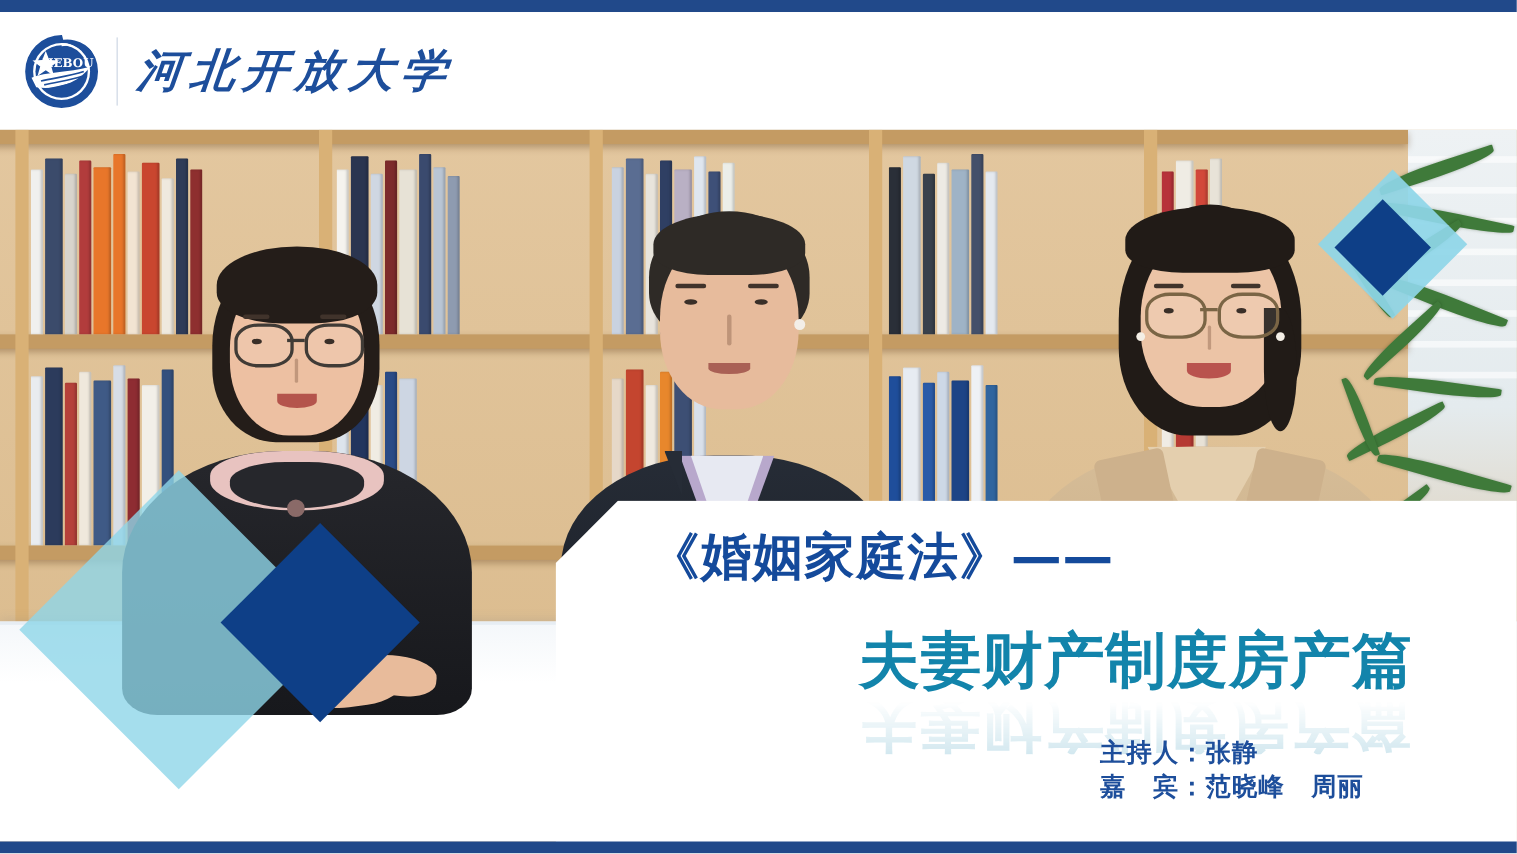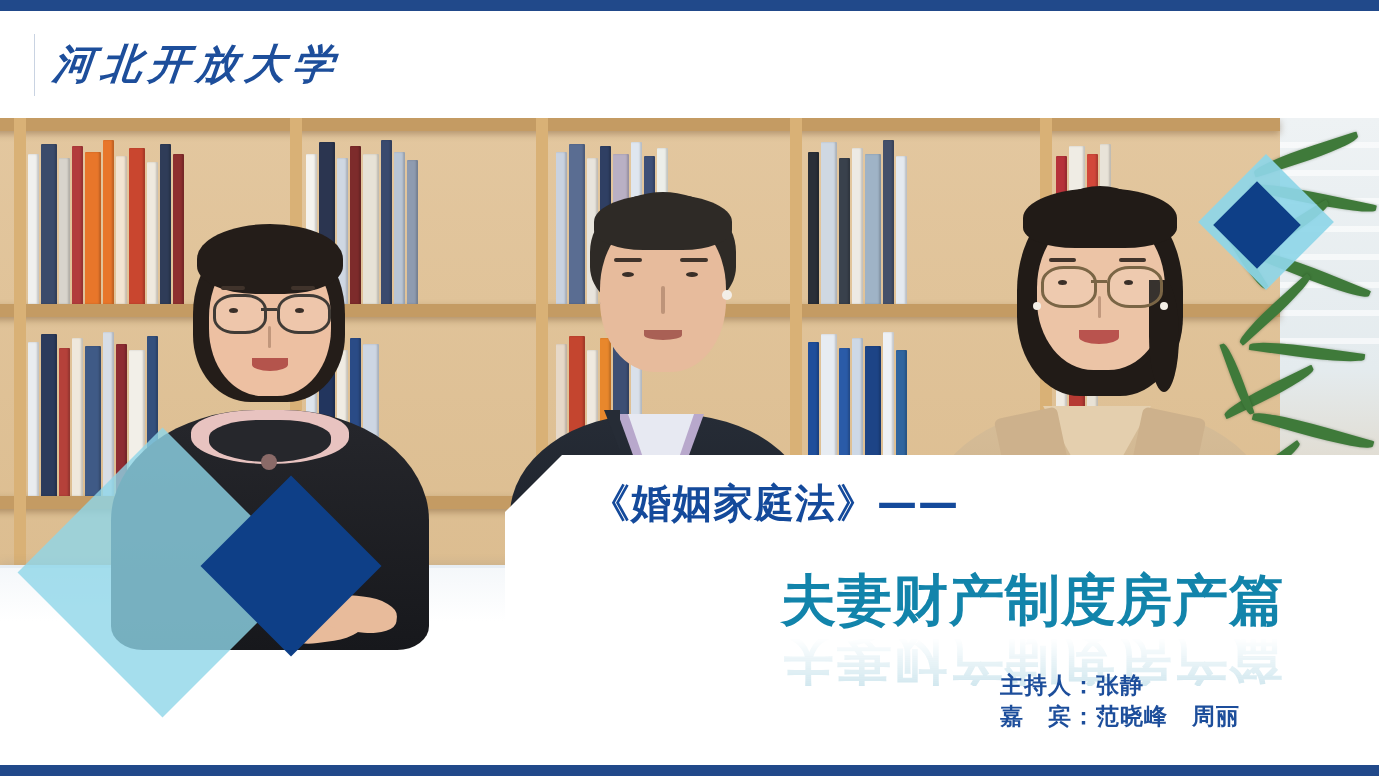--- a/index.html
+++ b/index.html
@@ -74,21 +74,21 @@
   .dia-bl-cyan{left:60px;top:470px;width:205px;height:205px;background:#8ed6e8;opacity:.80;}
   .dia-bl-navy{left:227px;top:502px;width:128px;height:128px;background:#0e3f87;}
 
   
   .panel{position:absolute;left:505px;top:455px;width:874px;height:321px;background:#ffffff;
          clip-path:polygon(57px 0, 874px 0, 874px 321px, 0 321px, 0 57px);}
   .panel-inner{position:absolute;left:0;top:0;width:874px;height:321px;}
 
   .title-main{position:absolute;left:85px;top:28px;white-space:nowrap;
               font-family:"DejaVu Sans","Liberation Sans",sans-serif;
-              font-size:40px;font-weight:700;color:#144a9b;letter-spacing:1px;line-height:1;}
+              font-size:46px;font-weight:700;color:#144a9b;letter-spacing:1px;line-height:1;}
   .title-sub{position:absolute;left:276px;top:118px;white-space:nowrap;
              font-family:"DejaVu Sans","Liberation Sans",sans-serif;
              font-size:55px;font-weight:700;color:#1284ab;letter-spacing:1px;line-height:1;}
   .title-sub-reflect{position:absolute;left:276px;top:176px;white-space:nowrap;
              font-family:"DejaVu Sans","Liberation Sans",sans-serif;
              font-size:55px;font-weight:700;color:#1284ab;letter-spacing:1px;line-height:1;
              transform:scaleY(-1);opacity:.22;
              -webkit-mask-image:linear-gradient(to top,transparent 12%,rgba(0,0,0,.85) 100%);
              mask-image:linear-gradient(to top,transparent 12%,rgba(0,0,0,.85) 100%);}
 
@@ -99,20 +99,35 @@
 </head>
 <body>
 
 <div class="stage">
 
   <div class="bar-top"></div>
 
   <div class="header">
     <div class="logo-wrap">
 
+      <div class="emblem">
+        <svg viewBox="0 0 100 100" aria-hidden="true">
+          <path d="M50 4 A46 46 0 1 0 50 96 A46 46 0 1 0 50 4 Z
+                   M50 14 A36 36 0 1 1 50 86 A36 36 0 1 1 50 14 Z" fill="#1d4e9b"></path>
+          <path d="M50 2 A48 48 0 0 1 96 40 A40 40 0 0 0 52 10 Z" fill="#ffffff"></path>
+          <circle cx="50" cy="50" r="33" fill="#1d4e9b"></circle>
+          <path d="M50 14 a36 36 0 0 1 34 24 a30 30 0 0 0 -34 -20 Z" fill="#ffffff"></path>
+          <polygon points="30,24 34.4,35.6 46.8,36 37,43.6 40.4,55.6 30,48.4 19.6,55.6 23,43.6 13.2,36 25.6,35.6" fill="#ffffff"></polygon>
+          <path d="M12 58 C30 50 58 52 86 44 C72 64 44 74 18 70 Z" fill="#ffffff"></path>
+          <path d="M24 62 C40 58 60 56 78 50" stroke="#1d4e9b" stroke-width="2.2" fill="none"></path>
+          <path d="M28 67 C44 63 62 61 76 56" stroke="#1d4e9b" stroke-width="2.2" fill="none"></path>
+          <path d="M34 72 C48 69 62 66 74 62" stroke="#1d4e9b" stroke-width="2.2" fill="none"></path>
+          <text x="58" y="44" font-family="DejaVu Serif, serif" font-size="15" font-weight="700" fill="#ffffff" text-anchor="middle">HEBOU</text>
+        </svg>
+      </div>
 
       <div class="logo-divider"></div>
 
       <div class="logo-text">
         <div class="logo-cn">河北开放大学</div>
       </div>
     </div>
   </div>
 
   <div class="video">

